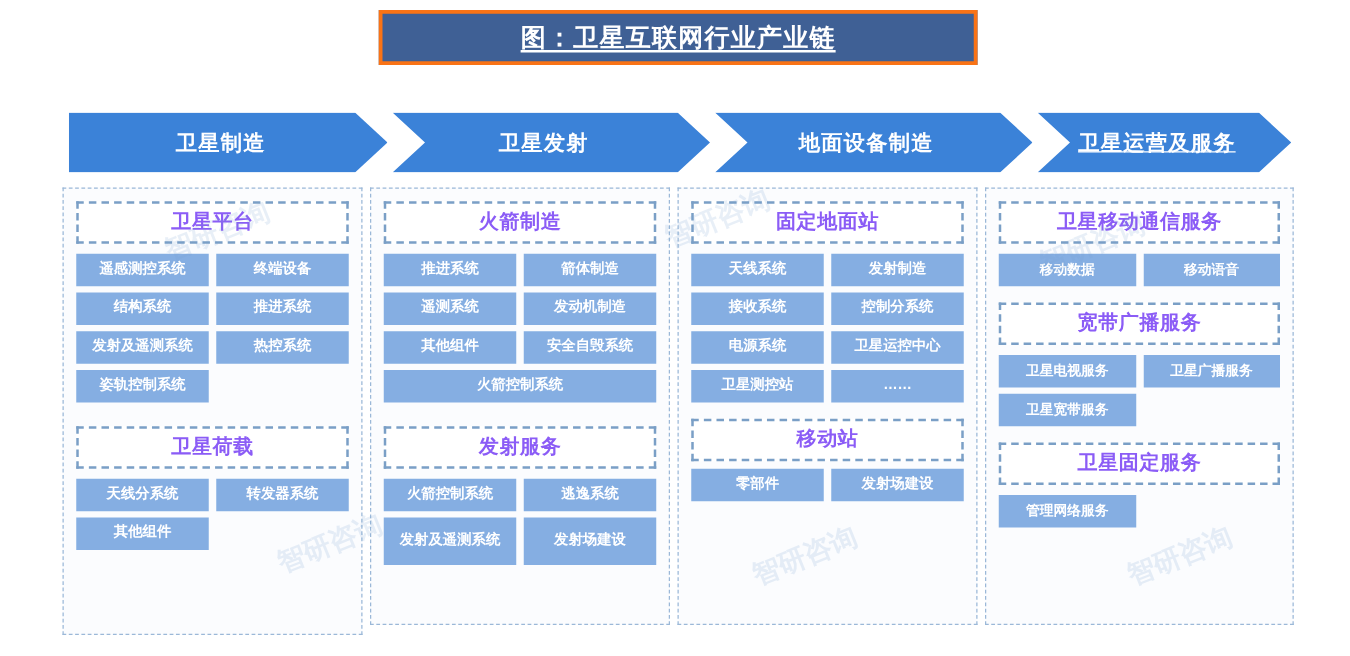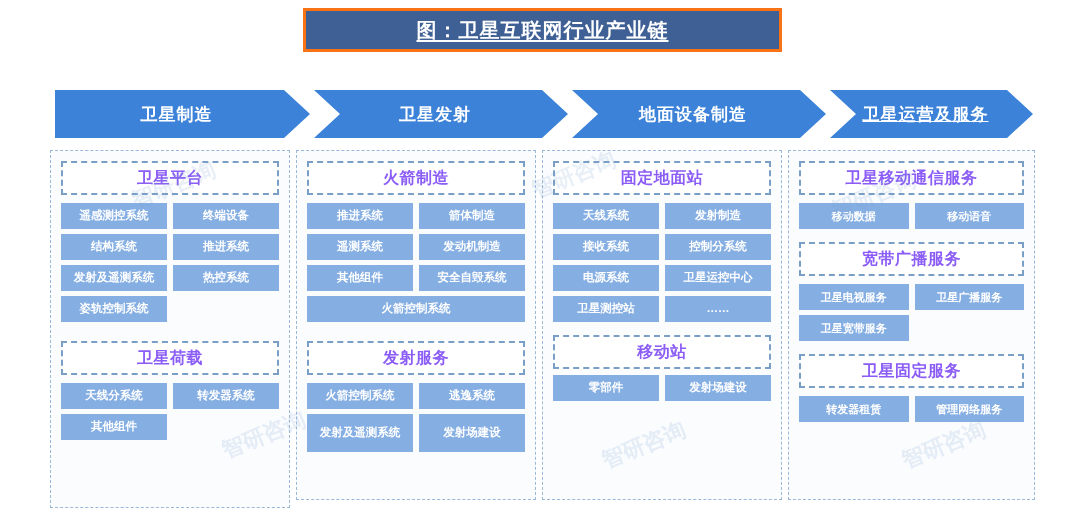--- a/index.html
+++ b/index.html
@@ -185,21 +185,20 @@
     <div class="gap-sm"></div>
     <div class="group-head">宽带广播服务</div>
     <div class="items col2">
       <div class="item">卫星电视服务</div>
       <div class="item">卫星广播服务</div>
       <div class="item">卫星宽带服务</div>
     </div>
     <div class="gap-sm"></div>
     <div class="group-head">卫星固定服务</div>
     <div class="items col2">
-      <div class="item">转发器租赁</div>
       <div class="item">管理网络服务</div>
     </div>
   </div>
 </div>
 
 <div class="wm" style="left:130px;top:170px;">智研咨询</div>
 <div class="wm" style="left:220px;top:420px;">智研咨询</div>
 <div class="wm" style="left:530px;top:160px;">智研咨询</div>
 <div class="wm" style="left:600px;top:430px;">智研咨询</div>
 <div class="wm" style="left:830px;top:180px;">智研咨询</div>

